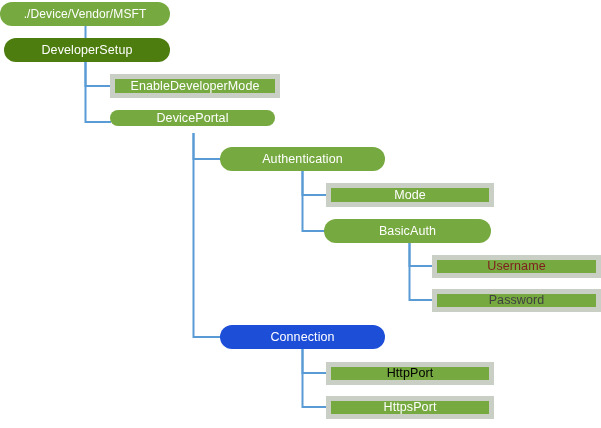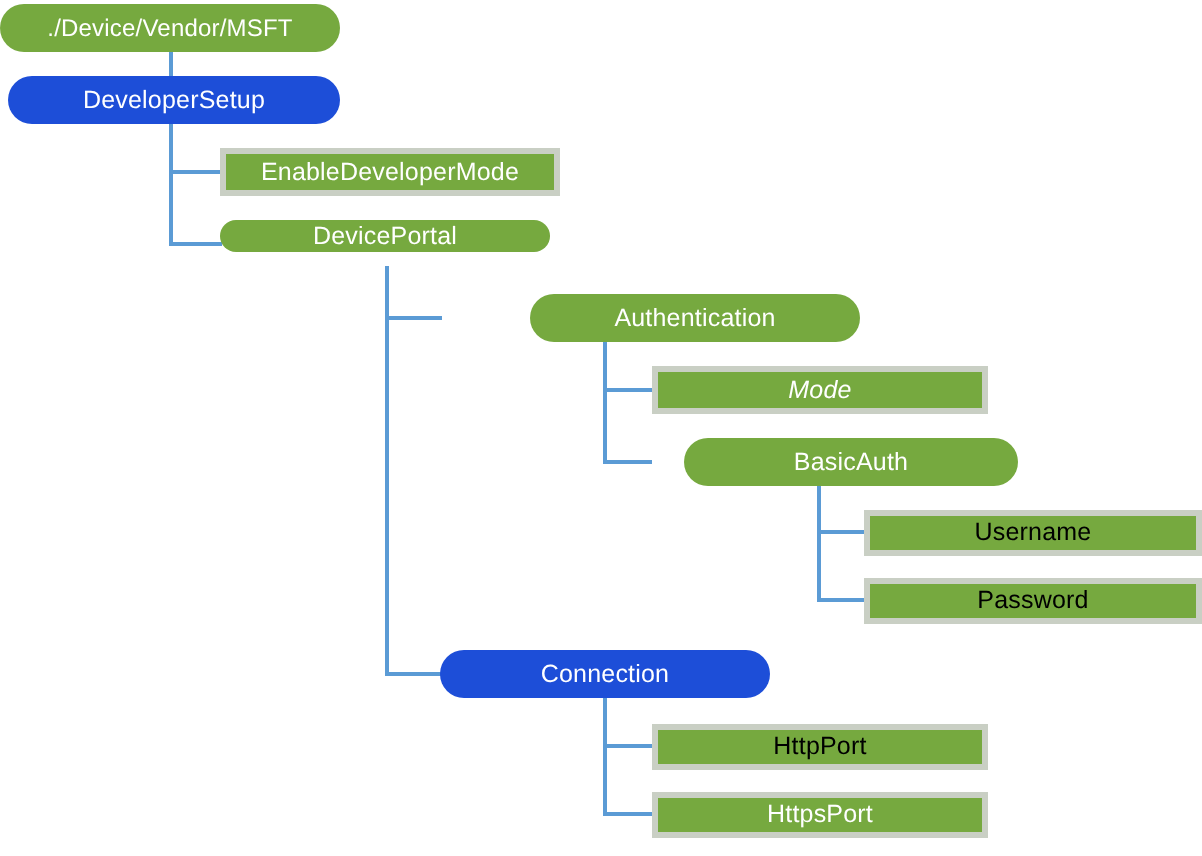--- a/index.html
+++ b/index.html
@@ -43,21 +43,21 @@
     overflow: hidden;
   }
   
   .node.pill {
     border-radius: 999px;
     border: none;
   }
   
   .node.rect {
     border-radius: 0;
-    border: 3px solid #0f766e;
+    border: 5px solid #0f766e;
   }
   .node.root {
     font-size: 12px;
   }
 </style>
 </head>
 <body>
 
 <div id="diagram">
 
@@ -74,42 +74,42 @@
         <path d="M 409.5 243 L 409.5 300 L 432 300"></path>
         <path d="M 302.5 349 L 302.5 373 L 326 373"></path>
         <path d="M 302.5 349 L 302.5 407 L 326 407"></path>
       </g>
   </svg>
 
   <div id="nodes-layer">
       <div class="node pill root" style="left: 0px; top: 2px; width: 170px; height: 24px; background: rgb(118, 169, 63); color: rgb(255, 255, 255);">
         <span>./Device/Vendor/MSFT</span>
       </div>
-      <div class="node pill" style="left: 4px; top: 38px; width: 166px; height: 24px; background: #1d4ed8; color: rgb(255, 255, 255);">
+      <div class="node pill" style="left: 4px; top: 38px; width: 166px; height: 24px; background: #4d7c0f; color: rgb(255, 255, 255);">
         <span>DeveloperSetup</span>
       </div>
       <div class="node rect" style="left: 110px; top: 74px; width: 170px; height: 24px; background: rgb(118, 169, 63); color: rgb(255, 255, 255); border-color: rgb(201, 207, 196);">
         <span>EnableDeveloperMode</span>
       </div>
       <div class="node pill" style="left: 110px; top: 110px; width: 165px; height: 16px; background: rgb(118, 169, 63); color: rgb(255, 255, 255);">
         <span>DevicePortal</span>
       </div>
-      <div class="node pill" style="left: 220px; top: 147px; width: 165px; height: 24px; background: rgb(118, 169, 63); color: rgb(255, 255, 255); margin-left: 45px;">
+      <div class="node pill" style="left: 220px; top: 147px; width: 165px; height: 24px; background: rgb(118, 169, 63); color: rgb(255, 255, 255);">
         <span>Authentication</span>
       </div>
-      <div class="node rect" style="left: 326px; top: 183px; width: 168px; height: 24px; background: rgb(118, 169, 63); color: rgb(255, 255, 255); border-color: rgb(201, 207, 196); font-style: italic;">
+      <div class="node rect" style="left: 326px; top: 183px; width: 168px; height: 24px; background: rgb(118, 169, 63); color: rgb(255, 255, 255); border-color: rgb(201, 207, 196);">
         <span>Mode</span>
       </div>
-      <div class="node pill" style="left: 342px; top: 219px; width: 167px; height: 24px; background: rgb(118, 169, 63); color: rgb(255, 255, 255);">
+      <div class="node pill" style="left: 324px; top: 219px; width: 167px; height: 24px; background: rgb(118, 169, 63); color: rgb(255, 255, 255);">
         <span>BasicAuth</span>
       </div>
-      <div class="node rect" style="left: 432px; top: 255px; width: 169px; height: 23px; background: rgb(118, 169, 63); color: #000000; border-color: rgb(201, 207, 196);">
+      <div class="node rect" style="left: 432px; top: 255px; width: 169px; height: 23px; background: rgb(118, 169, 63); color: #7f1d1d; border-color: rgb(201, 207, 196);">
         <span>Username</span>
       </div>
-      <div class="node rect" style="left: 432px; top: 289px; width: 169px; height: 23px; background: rgb(118, 169, 63); color: #000000; border-color: rgb(201, 207, 196);">
+      <div class="node rect" style="left: 432px; top: 289px; width: 169px; height: 23px; background: rgb(118, 169, 63); color: #404040; border-color: rgb(201, 207, 196);">
         <span>Password</span>
       </div>
       <div class="node pill" style="left: 220px; top: 325px; width: 165px; height: 24px; background: #1d4ed8; color: rgb(255, 255, 255);">
         <span>Connection</span>
       </div>
       <div class="node rect" style="left: 326px; top: 362px; width: 168px; height: 23px; background: rgb(118, 169, 63); color: #000000; border-color: rgb(201, 207, 196);">
         <span>HttpPort</span>
       </div>
       <div class="node rect" style="left: 326px; top: 396px; width: 168px; height: 23px; background: rgb(118, 169, 63); color: rgb(255, 255, 255); border-color: rgb(201, 207, 196);">
         <span>HttpsPort</span>

